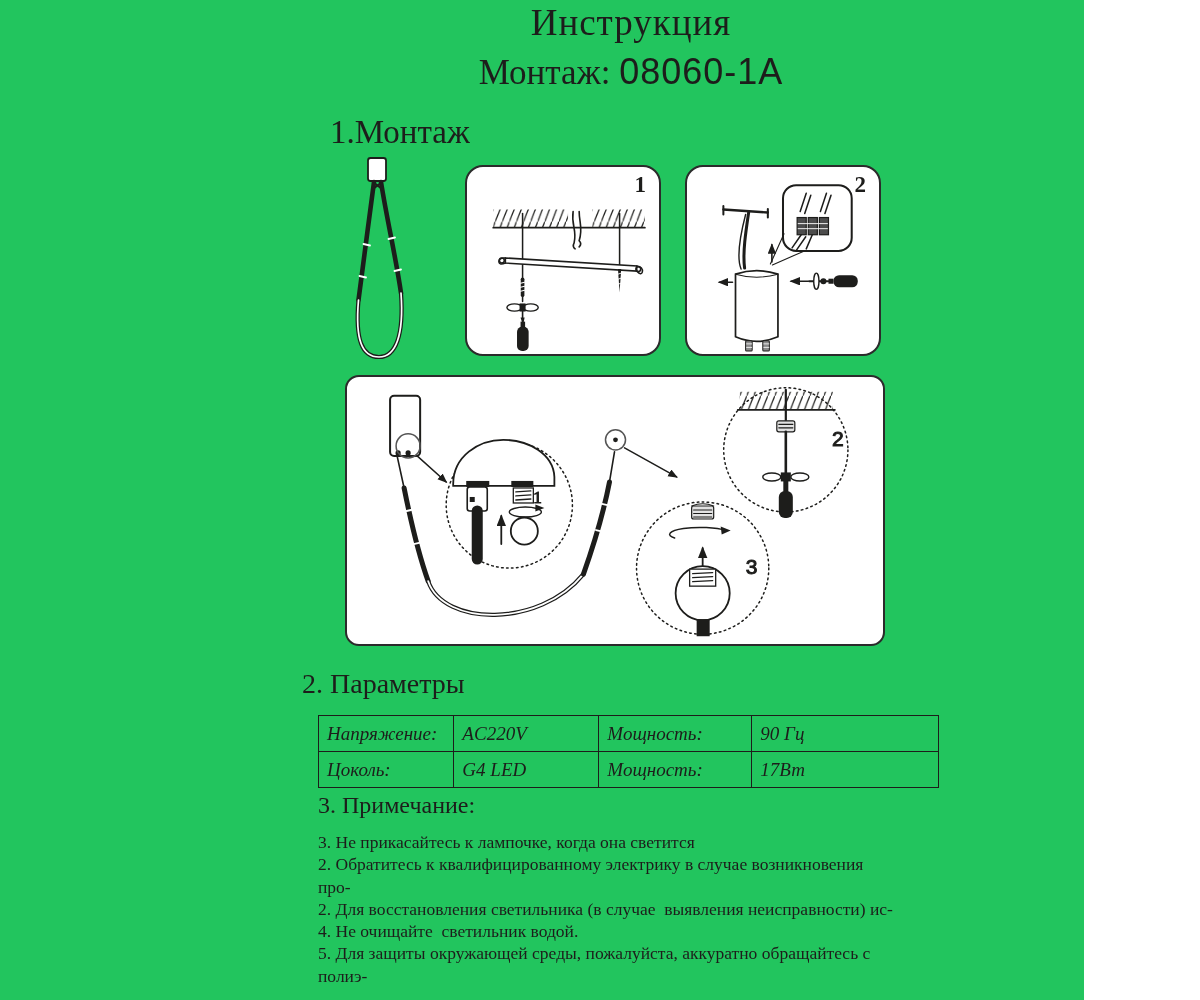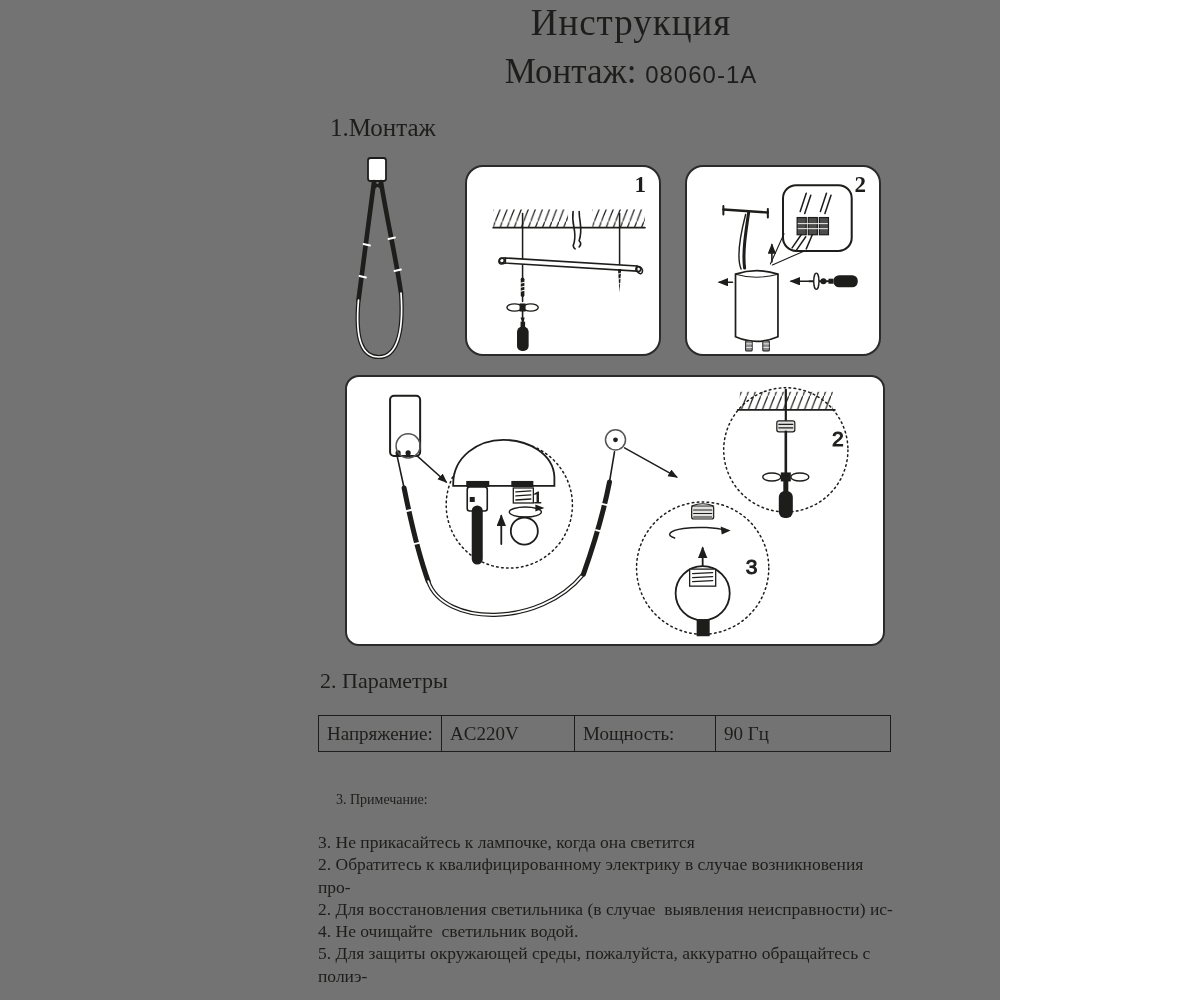--- a/index.html
+++ b/index.html
@@ -1,36 +1,36 @@
 <!DOCTYPE html>
 <html><head>
 <meta charset="utf-8">
 <style>
   html,body{margin:0;padding:0;background:#fff;}
-  .page{position:relative;width:1000px;height:1000px;background:#737373;overflow:hidden;
+  .page{position:relative;width:1084px;height:1000px;background:#22c55e;overflow:hidden;
         font-family:"Liberation Serif",serif;color:#1d1d1b;}
   .abs{position:absolute;}
   .title-block{left:320px;top:0;width:622px;text-align:center;}
   .doc-title{font-size:37px;font-weight:normal;margin:0;line-height:46px;letter-spacing:1px;}
   .model-line{margin-top:6px;font-size:35px;line-height:40px;}
-  .model-value{font-family:"Liberation Sans",sans-serif;font-size:24px;letter-spacing:1px;}
+  .model-value{font-family:"Liberation Sans",sans-serif;font-size:36px;letter-spacing:1px;}
   .sec-h{font-weight:normal;margin:0;}
-  .h-montage{left:330px;top:114px;font-size:25px;}
-  .h-params{left:320px;top:668px;font-size:22px;}
-  .h-notes{left:336px;top:792px;font-size:14px;}
+  .h-montage{left:330px;top:114px;font-size:33px;}
+  .h-params{left:302px;top:668px;font-size:28px;}
+  .h-notes{left:318px;top:792px;font-size:24px;}
   .panel{border:2.5px solid #2b2b2b;background:#fff;box-sizing:border-box;}
   .panel-1{left:465px;top:165px;width:196px;height:191px;border-radius:18px;}
   .panel-2{left:685px;top:165px;width:196px;height:191px;border-radius:18px;}
   .panel-big{left:345px;top:375px;width:540px;height:271px;border-radius:14px;}
   .panel svg{display:block;width:100%;height:100%;}
   .corner-num{position:absolute;top:5px;right:13px;font-size:23px;font-weight:bold;}
   .lamp-svg{left:340px;top:150px;}
   .param-table{left:318px;top:715px;border-collapse:collapse;}
-  .param-table td{border:1.8px solid #1d1d1b;font-size:19px;padding:0 4px 0 8px;height:35px;
-                  vertical-align:middle;}
+  .param-table td{border:1.8px solid #1d1d1b;font-size:19px;padding:0 16px 0 8px;height:35px;
+                  vertical-align:middle;font-style:italic;}
   .c0{width:110px;} .c1{width:120px;} .c2{width:128px;} .c3{width:162px;}
   .notes-list{left:318px;top:831px;width:580px;font-size:17.5px;line-height:22.3px;}
   .note-line{white-space:pre-wrap;}
   .callout-num{font-family:"Liberation Sans",sans-serif;font-size:21px;fill:#1d1d1b;}
   .callout-num-serif{font-family:"Liberation Serif",serif;font-size:17px;fill:#1d1d1b;}
 </style>
 </head>
 <body>
 
 <div class="page">
@@ -305,20 +305,26 @@
 
   <h2 class="abs sec-h h-params">2. Параметры</h2>
   <table class="abs param-table">
     <tbody>
       <tr>
         <td class="c0">Напряжение:</td>
         <td class="c1">AC220V</td>
         <td class="c2">Мощность:</td>
         <td class="c3">90 Гц</td>
       </tr>
+      <tr>
+        <td class="c0">Цоколь:</td>
+        <td class="c1">G4 LED</td>
+        <td class="c2">Мощность:</td>
+        <td class="c3">17Вт</td>
+      </tr>
     </tbody>
   </table>
 
   <h2 class="abs sec-h h-notes">3. Примечание:</h2>
   <div class="abs notes-list">
     <div class="note-line">3. Не прикасайтесь к лампочке, когда она светится</div>
     <div class="note-line">2. Обратитесь к квалифицированному электрику в случае возникновения про-</div>
     <div class="note-line">2. Для восстановления светильника (в случае  выявления неисправности) ис-</div>
     <div class="note-line">4. Не очищайте  светильник водой.</div>
     <div class="note-line">5. Для защиты окружающей среды, пожалуйста, аккуратно обращайтесь с полиэ-</div>

